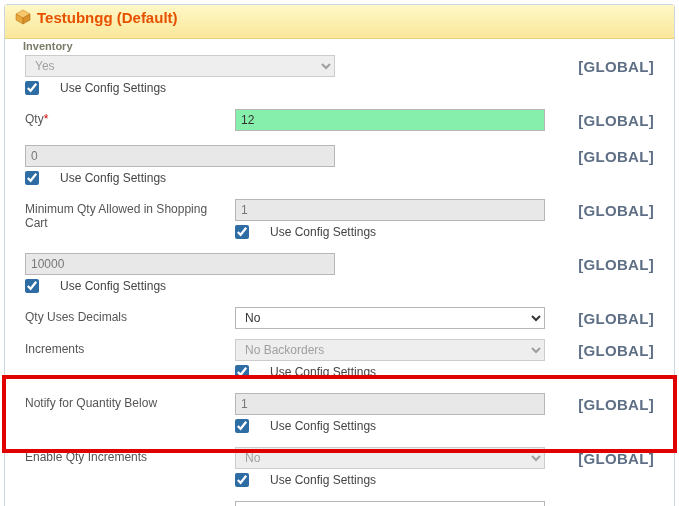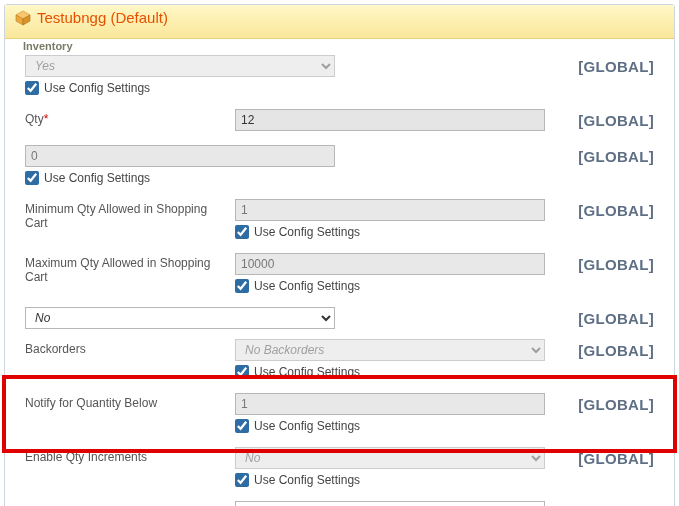--- a/index.html
+++ b/index.html
@@ -17,24 +17,24 @@
   }
   .header-bar {
     background: linear-gradient(#fff7c6, #f9e79a);
     border-bottom: 1px solid #e8cf78;
     padding: 2px 10px 0 10px;
     position: relative;
     height: 34px;
   }
   .header-title {
     font-size: 15px;
-    font-weight: normal;
+    font-weight: bold;
     color: #e65100;
     display: flex;
-    align-items: flex-end;
+    align-items: flex-start;
     gap: 6px;
     position: relative;
     z-index: 2;
     padding-top: 2px;
   }
   .header-sub {
     position: absolute;
     left: 18px;
     top: 35px;
     font-size: 11px;
@@ -74,33 +74,33 @@
     letter-spacing: 0.3px;
     font-weight: bold;
   }
   select, input[type="text"] {
     width: 100%;
     height: 22px;
     border: 1px solid #b7b7b7;
     padding: 2px 5px;
     font-size: 12px;
     font-family: inherit;
-    background: #e5e5e5;
+    background: #86efac;
     color: #333;
   }
-  select { background: #efefef; appearance: auto; font-style: italic; }
+  select { background: #efefef; appearance: auto; }
   input[disabled], select[disabled] {
     background: #e8e8e8;
     color: #777;
   }
   .cfg {
     margin-top: 4px;
     display: flex;
     align-items: center;
-    gap: 5px;
+    gap: 21px;
     font-size: 12px;
     color: #444;
   }
   .cfg input[type="checkbox"] {
     accent-color: #2e6da4;
     width: 14px; height: 14px;
   }
   .highlight-box {
     position: absolute;
     border: 4px solid #e10000;
@@ -166,42 +166,42 @@
         <input type="text" disabled="" value="1" style="">
         <label class="cfg">
           <input type="checkbox" checked="" style="">
           <span>Use Config Settings</span>
         </label>
       </div>
       <div class="scope-col">[GLOBAL]</div>
     </div>
 
     <div class="row">
-      <div class="label-col">Maximum Qty Allowed in Shopping Cart</div>
       <div class="field-col">
         <input type="text" disabled="" value="10000" style="">
         <label class="cfg">
           <input type="checkbox" checked="" style="">
           <span>Use Config Settings</span>
         </label>
       </div>
       <div class="scope-col">[GLOBAL]</div>
     </div>
 
     <div class="row" style="margin-bottom:10px;">
+      <div class="label-col">Qty Uses Decimals</div>
       <div class="field-col">
         <select style="background:#fff;">
           <option>No</option>
         </select>
       </div>
       <div class="scope-col">[GLOBAL]</div>
     </div>
 
     <div class="row">
-      <div class="label-col">Backorders</div>
+      <div class="label-col">Increments</div>
       <div class="field-col">
         <select disabled="">
           <option>No Backorders</option>
         </select>
         <label class="cfg">
           <input type="checkbox" checked="" style="">
           <span>Use Config Settings</span>
         </label>
       </div>
       <div class="scope-col">[GLOBAL]</div>

